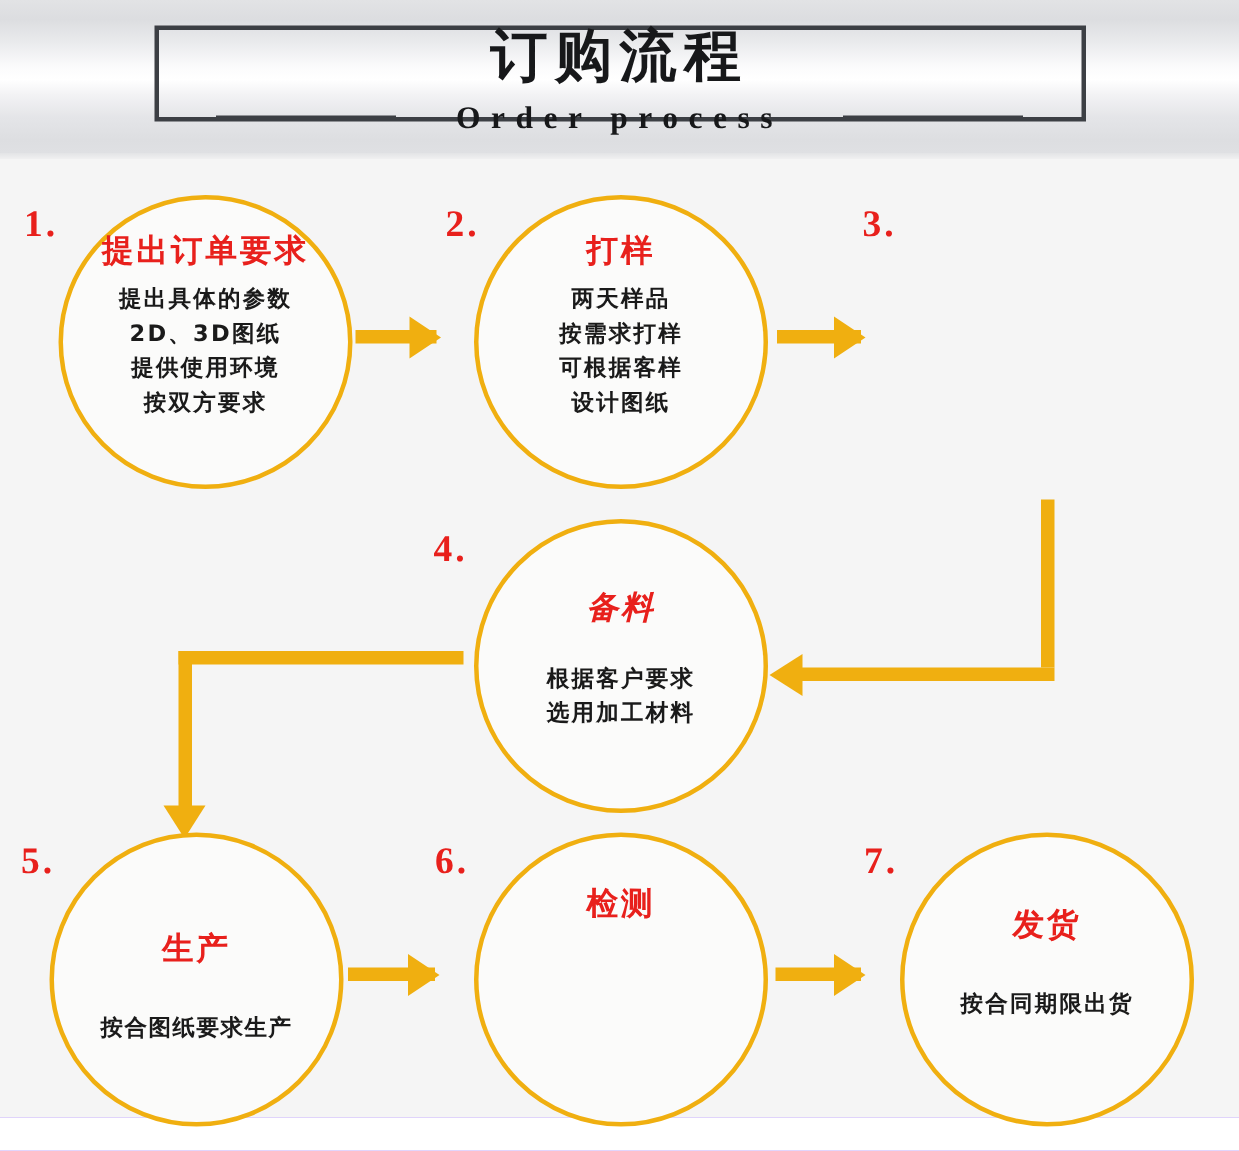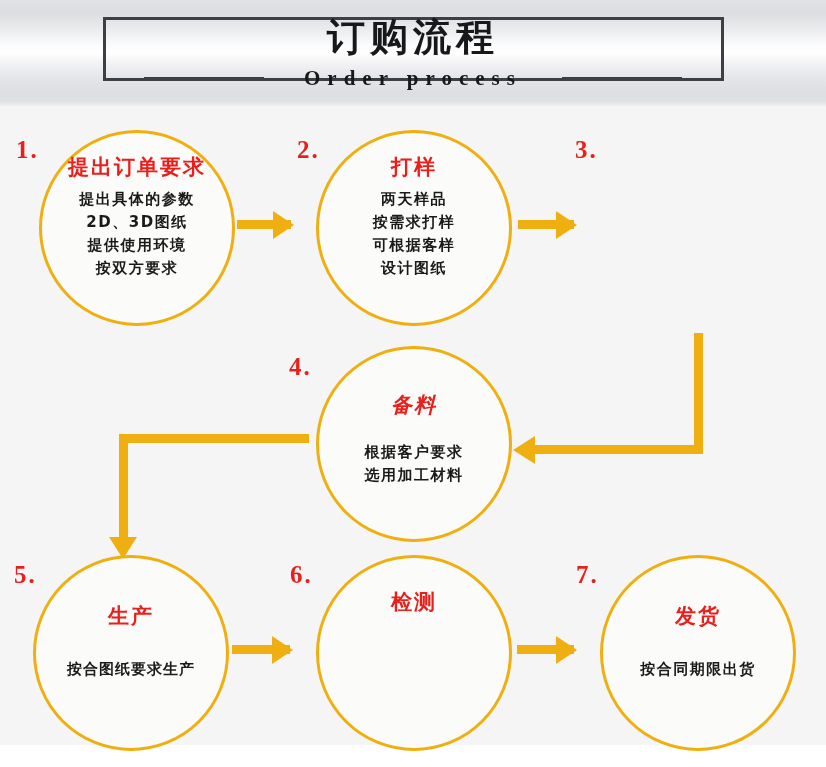--- a/index.html
+++ b/index.html
@@ -151,21 +151,21 @@
 
   #node-3 { left: 602px; top: 24px;  width: 196px; height: 196px; }
   #node-3 .node-title { margin-top: 22px; }
   #node-3 .node-lines { margin-top: 24px; }
 
   #node-4 { left: 316px; top: 240px; width: 196px; height: 196px; }
   #node-4 .node-title { margin-top: 42px; font-style: italic; }
   #node-4 .node-lines { margin-top: 22px; }
 
   #node-5 { left: 33px;  top: 449px; width: 196px; height: 196px; }
-  #node-5 .node-title { margin-top: 44px; }
+  #node-5 .node-title { margin-top: 60px; }
   #node-5 .node-lines { margin-top: 28px; }
   #node-5 .node-lines { letter-spacing: 1px; }
 
   #node-6 { left: 316px; top: 449px; width: 196px; height: 196px; }
   #node-6 .node-title { margin-top: 30px; }
   #node-6 .node-lines { margin-top: 22px; }
 
   #node-7 { left: 600px; top: 449px; width: 196px; height: 196px; }
   #node-7 .node-title { margin-top: 44px; }
   #node-7 .node-lines { margin-top: 28px; }

